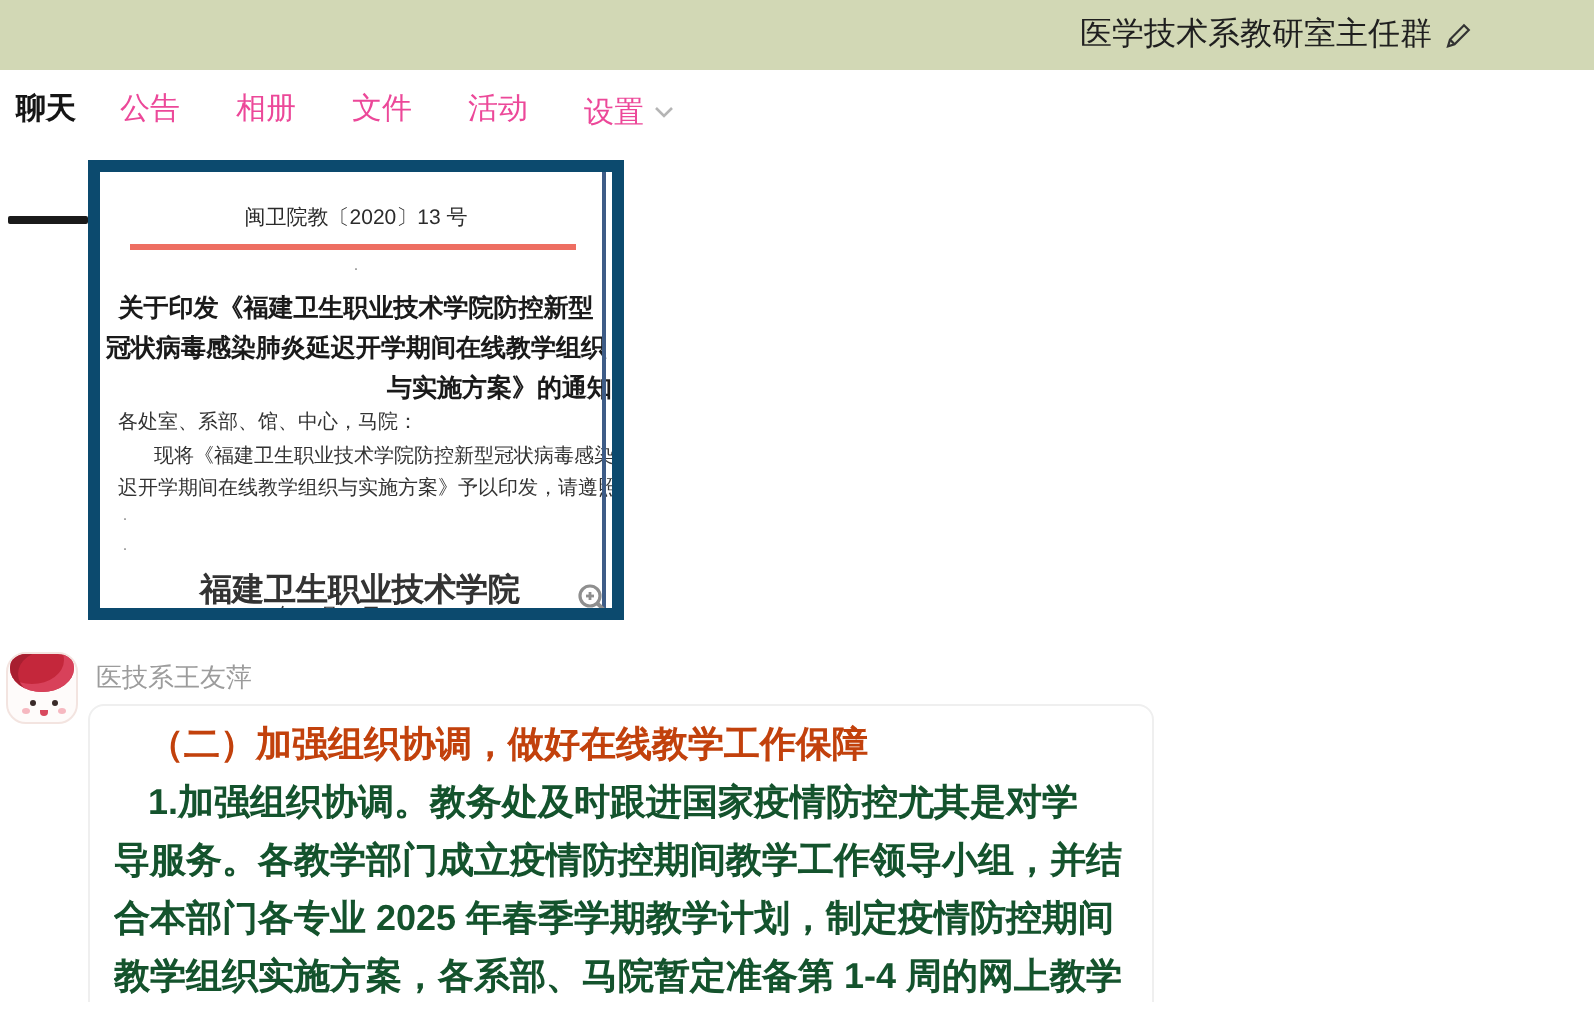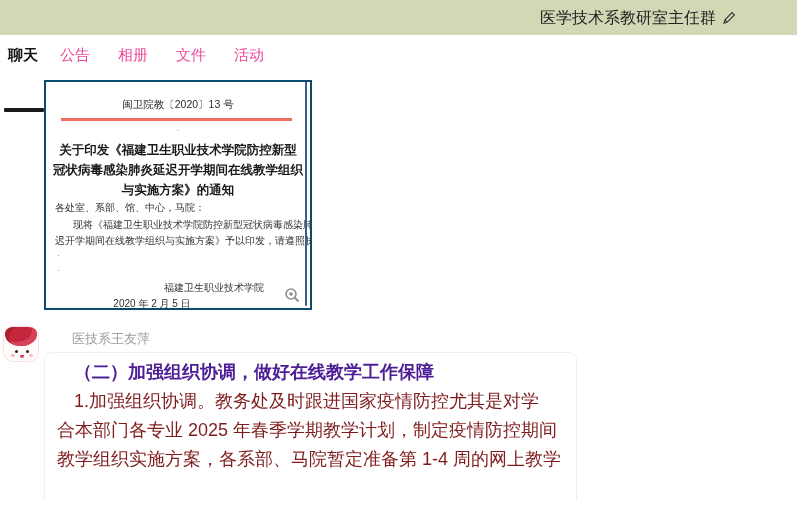--- a/index.html
+++ b/index.html
@@ -17,61 +17,61 @@
   .tabbar { position:absolute; left:0; top:35px; width:797px; height:44px; background:#fff; }
   .tab { position:absolute; top:0; height:40px; line-height:40px; font-size:15px;
          color:#ec4899; white-space:nowrap; cursor:pointer; }
   .tab.active { color:#151515; font-weight:700; }
   .tab-underline { position:absolute; left:4px; top:73px; width:40px; height:4px;
                    background:#1a1a1a; border-radius:1px; }
   .tab-caret { display:inline-block; margin-left:5px; vertical-align:2px; }
 
   
   .doc-image { position:absolute; left:44px; top:80px; width:268px; height:230px;
-               background:#fff; border:2px solid #0c4a6e; overflow:hidden; cursor:pointer; }
+               background:#fff; border:6px solid #0c4a6e; overflow:hidden; cursor:pointer; }
   .doc-line { position:absolute; left:0; width:100%; white-space:nowrap; overflow:hidden;
               color:#2b2b2b; }
   .doc-number { top:16px; text-align:center; font-size:10.5px; }
   .doc-redline { position:absolute; left:15px; right:18px; top:36px; height:3px; background:#ee6e62; }
   .doc-centermark { top:43px; text-align:center; font-size:9px; color:#999; }
   .doc-title { text-align:center; font-size:12.5px; font-weight:bold; color:#1a1a1a; line-height:20px; }
-  .doc-title.l1 { top:58px; } .doc-title.l2 { top:78px; } .doc-title.l3 { top:98px; }
+  .doc-title.l1 { top:58px; } .doc-title.l2 { top:78px; } .doc-title.l3 { top:98px;text-align:right; }
   .doc-body { font-size:10px; line-height:15px; color:#333; padding-left:9px; padding-right:12px; }
   .doc-salutation { top:118px; }
   .doc-b1 { top:135px; text-indent:18px; }
   .doc-b2 { top:151px; }
   .doc-mark { font-size:9px; color:#999; padding-left:11px; }
   .doc-m1 { top:168px; } .doc-m2 { top:183px; }
-  .doc-signature { top:199px; text-align:right; padding-right:46px; font-size:10px; color:#333; }
+  .doc-signature { top:199px; text-align:right; padding-right:46px; font-size:16px; color:#333;font-weight:bold; }
   .doc-date { top:215px; text-align:center; padding-right:52px; font-size:10px; color:#333; }
   .doc-blueline { position:absolute; right:3px; top:0; width:2px; height:224px; background:#3e5c87;
                   border-radius:0 0 2px 2px; }
   .zoom-btn { position:absolute; left:238px; top:205px; width:17px; height:17px; cursor:pointer; }
 
   
   .avatar { position:absolute; left:3px; top:326px; width:36px; height:36px; border-radius:10px;
             background:#fefbfa; border:1px solid #f3e4e0; overflow:hidden; cursor:pointer; }
   .avatar .hat { position:absolute; left:1px; top:-5px; width:32px; height:24px;
                  background:#c4273b; border-radius:50%;
                  box-shadow:inset 4px 3px 0 #a81f30, inset -5px -4px 0 #d8415a; }
   .avatar .eye { position:absolute; width:3px; height:3px; background:#3a2a28; border-radius:50%; top:23px; }
   .avatar .eye.l { left:11px; } .avatar .eye.r { left:22px; }
   .avatar .cheek { position:absolute; width:4px; height:3px; background:#f6b8c0; border-radius:50%; top:27px; }
   .avatar .cheek.l { left:7px; } .avatar .cheek.r { left:25px; }
   .avatar .mouth { position:absolute; left:16px; top:28px; width:4px; height:3px;
                    background:#d8485d; border-radius:0 0 4px 4px; }
-  .sender-name { position:absolute; left:48px; top:330px; font-size:13px; color:#9c9c9c; white-space:nowrap;margin-left:24px; }
+  .sender-name { position:absolute; left:48px; top:330px; font-size:13px; color:#9c9c9c; white-space:nowrap; }
 
   
   .bubble { position:absolute; left:44px; top:352px; width:533px; height:190px;
             background:#fff; border:1px solid #efefef; border-radius:8px;
             padding:5px 12px 0 12px; overflow:hidden; }
-  .msg-line { white-space:nowrap; overflow:hidden; font-size:18px; line-height:29px; color:#7f1d1d; }
+  .msg-line { white-space:nowrap; overflow:hidden; font-size:18px; line-height:29px; color:#14532d;font-weight:bold; }
   .msg-line.indent { text-indent:17px; }
-  .msg-heading { font-weight:bold; color:#4c1d95; }
+  .msg-heading { font-weight:bold; color:#c2410c; }
 </style>
 </head>
 <body>
 
 <div class="app">
 
   <div class="topbar">
     <div class="group-title">医学技术系教研室主任群</div>
     <div class="edit-icon">
       <svg width="16" height="16" viewBox="0 0 16 16">
@@ -80,20 +80,25 @@
       </svg>
     </div>
   </div>
 
   <div class="tabbar">
     <div class="tab active" style="left:8px"><span>聊天</span></div>
     <div class="tab" style="left:60px"><span>公告</span></div>
     <div class="tab" style="left:118px"><span>相册</span></div>
     <div class="tab" style="left:176px"><span>文件</span></div>
     <div class="tab" style="left:234px"><span>活动</span></div>
+    <div class="tab" style="left:292px">
+      <span>设置</span><span class="tab-caret"><svg width="10" height="6" viewBox="0 0 10 6">
+            <polyline points="1,1 5,5 9,1" fill="none" stroke="#b5b5b5" stroke-width="1.3"></polyline>
+          </svg></span>
+    </div>
     <div class="tab-underline"></div>
   </div>
 
   <div class="doc-image">
     <div class="doc-line doc-number">闽卫院教〔2020〕13 号</div>
     <div class="doc-redline"></div>
     <div class="doc-line doc-centermark">·</div>
     <div class="doc-line doc-title l2">冠状病毒感染肺炎延迟开学期间在线教学组织</div>
     <div class="doc-line doc-title l1">关于印发《福建卫生职业技术学院防控新型</div>
     <div class="doc-line doc-title l3">与实施方案》的通知</div>
@@ -121,17 +126,18 @@
     <div class="eye r"></div>
     <div class="cheek l"></div>
     <div class="cheek r"></div>
     <div class="mouth"></div>
   </div>
   <div class="sender-name">医技系王友萍</div>
 
   <div class="bubble">
     <div class="msg-line msg-heading indent">（二）加强组织协调，做好在线教学工作保障</div>
     <div class="msg-line indent">1.加强组织协调。教务处及时跟进国家疫情防控尤其是对学</div>
+    <div class="msg-line">导服务。各教学部门成立疫情防控期间教学工作领导小组，并结</div>
     <div class="msg-line">合本部门各专业 2025 年春季学期教学计划，制定疫情防控期间</div>
     <div class="msg-line">教学组织实施方案，各系部、马院暂定准备第 1-4 周的网上教学</div>
   </div>
 
 </div>
 
 </body></html>

